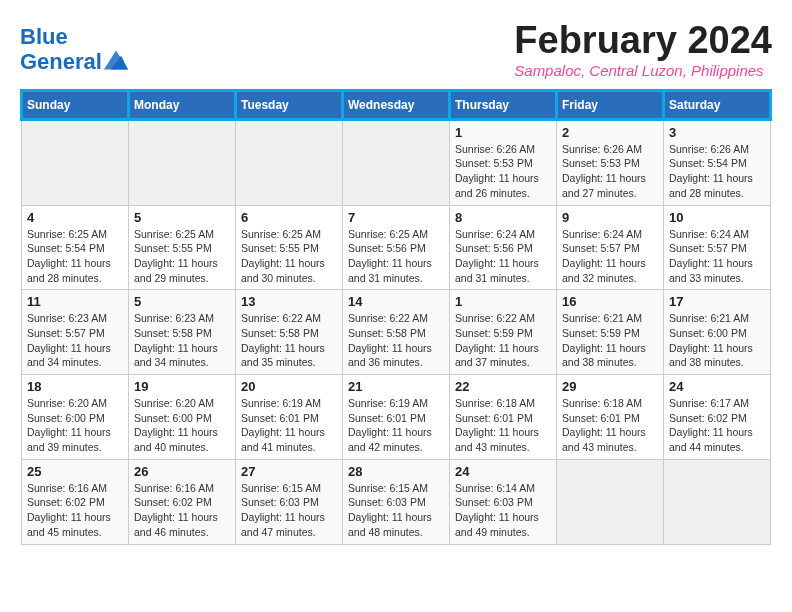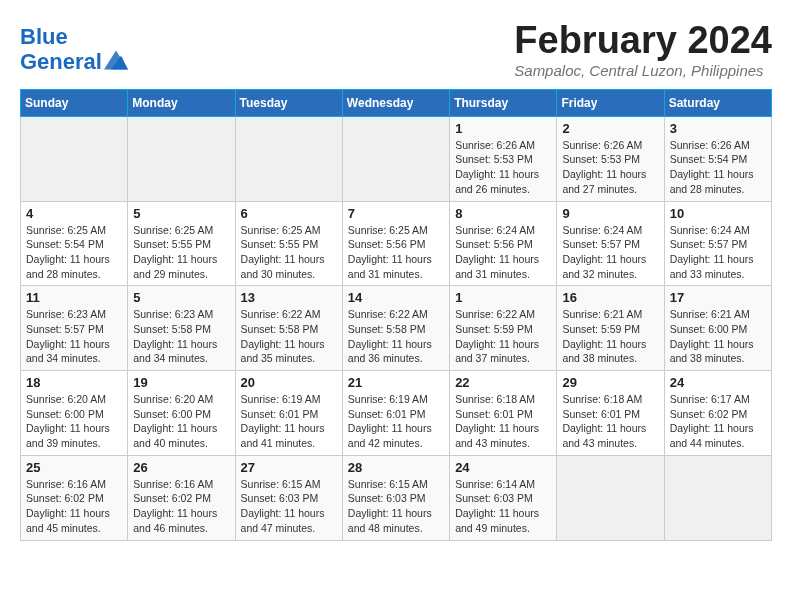--- a/index.html
+++ b/index.html
@@ -40,36 +40,36 @@
       text-align: left;
     }
     .month-year {
       font-size: 38px;
       font-weight: bold;
       color: #222;
       line-height: 1.1;
     }
     .location {
       font-size: 15px;
-      color: #737373;
+      color: #ec4899;
       font-style: italic;
     }
     .calendar {
       width: 100%;
       border-collapse: collapse;
       font-size: 11px;
     }
     .calendar thead th {
       background: #2a6ebb;
       color: #fff;
       padding: 6px 4px;
       text-align: left;
       font-size: 12px;
       font-weight: bold;
-      border: 1px solid #0ea5e9;
+      border: 3px solid #0ea5e9;
     }
     .calendar tbody td {
       border: 1px solid #ccc;
       vertical-align: top;
       padding: 4px 5px;
       width: 107px;
       min-height: 80px;
       background: #fff;
     }
     .calendar tbody tr:nth-child(odd) td {

